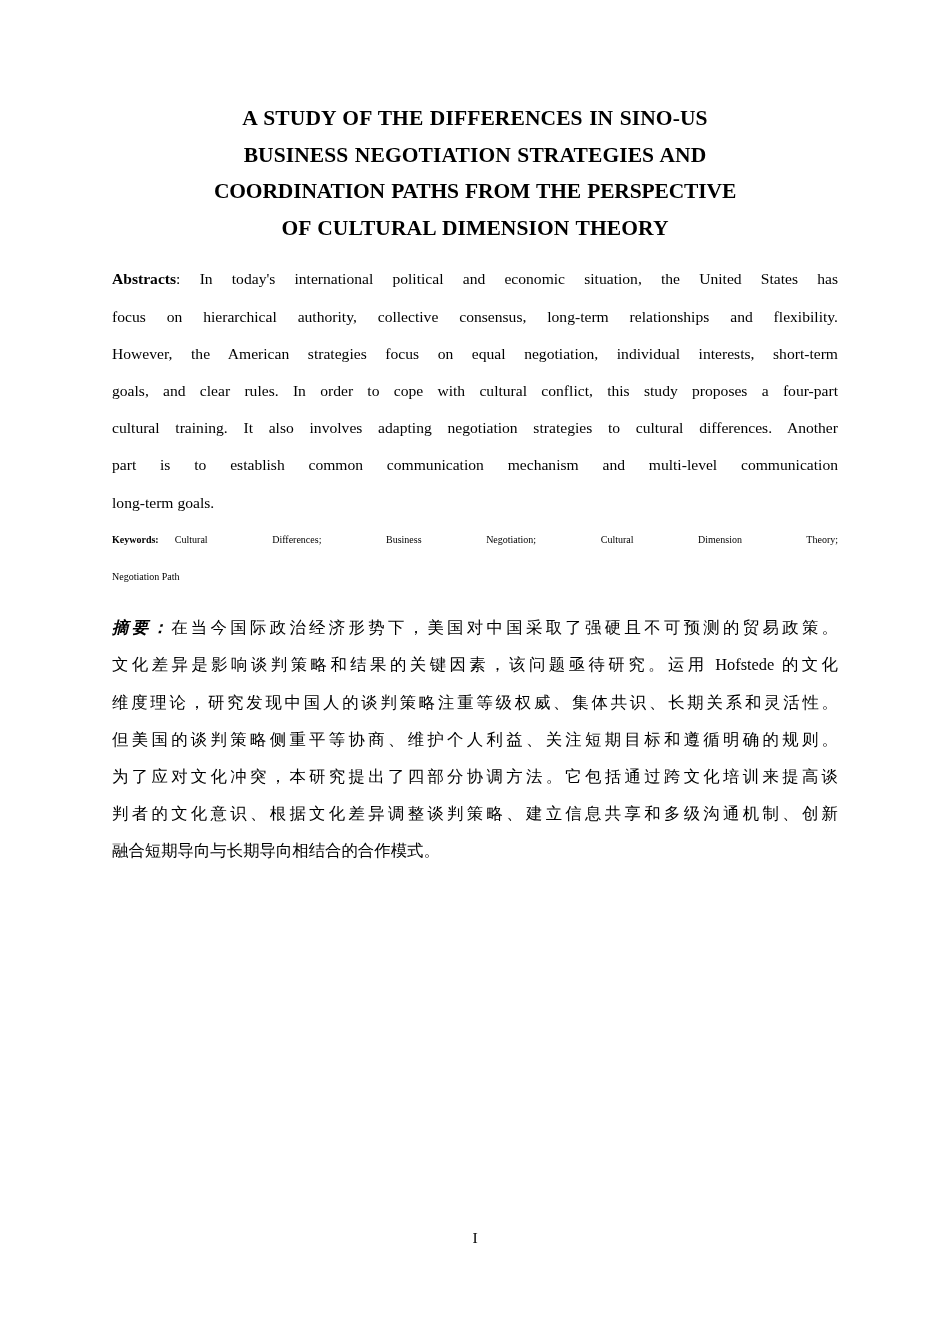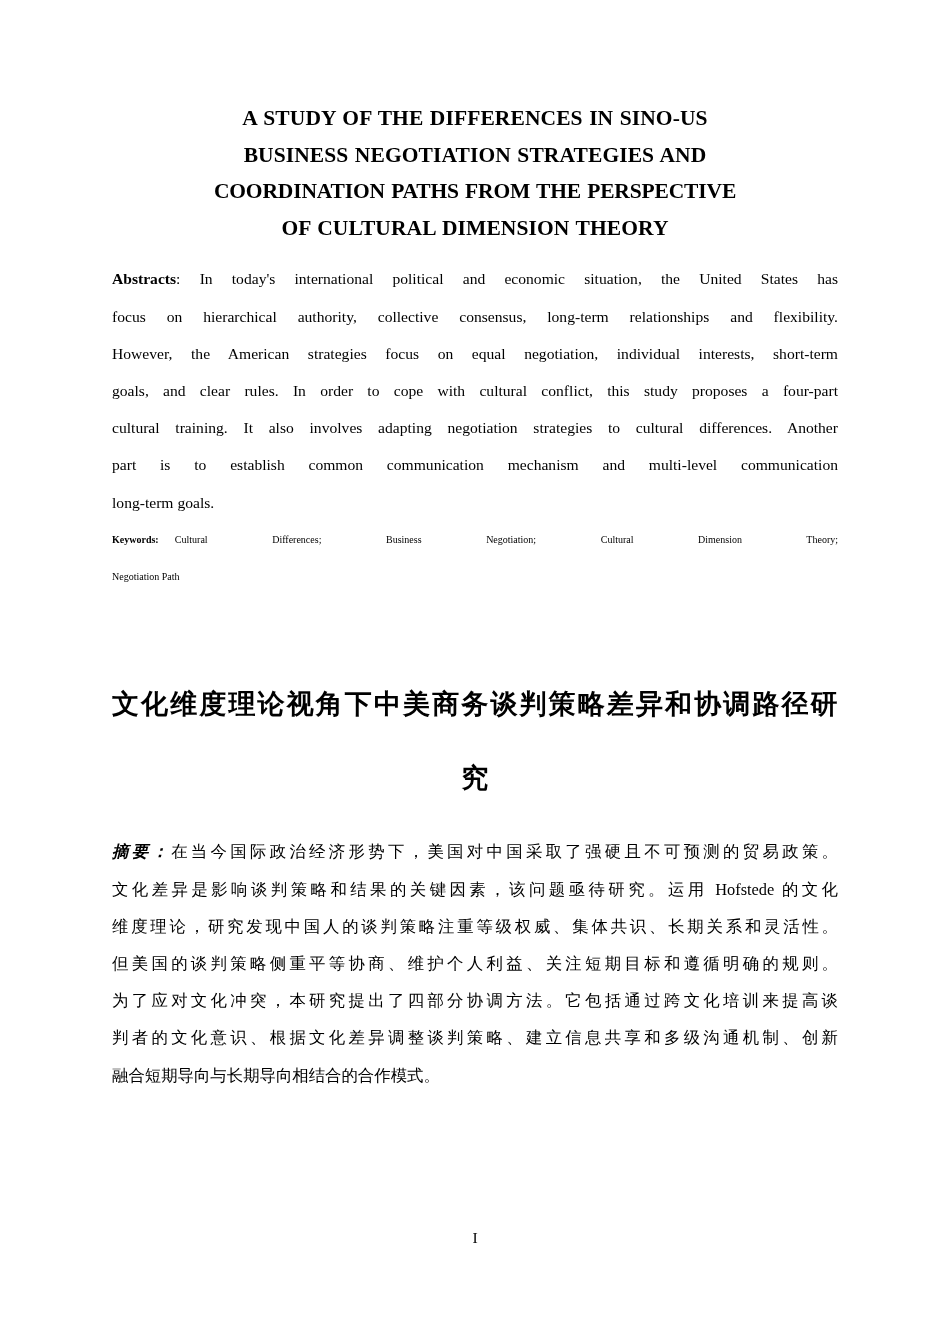--- a/index.html
+++ b/index.html
@@ -155,24 +155,20 @@
         <span class="jline">part is to establish common communication mechanism and multi-level communication</span>
         <span class="jline last">long-term goals.</span>
       </p>
     </div>
 
     <div class="keywords-block">
       <span class="jline"><span class="lbl-bold">Keywords:</span> <span>Cultural    Differences;    Business    Negotiation;    Cultural    Dimension    Theory;</span></span>
       <span class="jline last">Negotiation Path</span>
     </div>
 
-    <h1 class="cn-title">
-      <span class="cline1">文化维度理论视角下中美商务谈判策略差异和协调路径研</span>
-      <span class="cline2">究</span>
-    </h1>
 
     <div class="cn-abstract">
       <span class="zline stretch"><span class="cn-lbl">摘要：</span><span class="cn-body">在当今国际政治经济形势下，美国对中国采取了强硬且不可预测的贸易政策。</span></span>
       <span class="zline stretch cn-body">文化差异是影响谈判策略和结果的关键因素，该问题亟待研究。运用 Hofstede 的文化</span>
       <span class="zline stretch cn-body">维度理论，研究发现中国人的谈判策略注重等级权威、集体共识、长期关系和灵活性。</span>
       <span class="zline stretch cn-body">但美国的谈判策略侧重平等协商、维护个人利益、关注短期目标和遵循明确的规则。</span>
       <span class="zline stretch cn-body">为了应对文化冲突，本研究提出了四部分协调方法。它包括通过跨文化培训来提高谈</span>
       <span class="zline stretch cn-body">判者的文化意识、根据文化差异调整谈判策略、建立信息共享和多级沟通机制、创新</span>
       <span class="zline cn-body">融合短期导向与长期导向相结合的合作模式。</span>
     </div>

